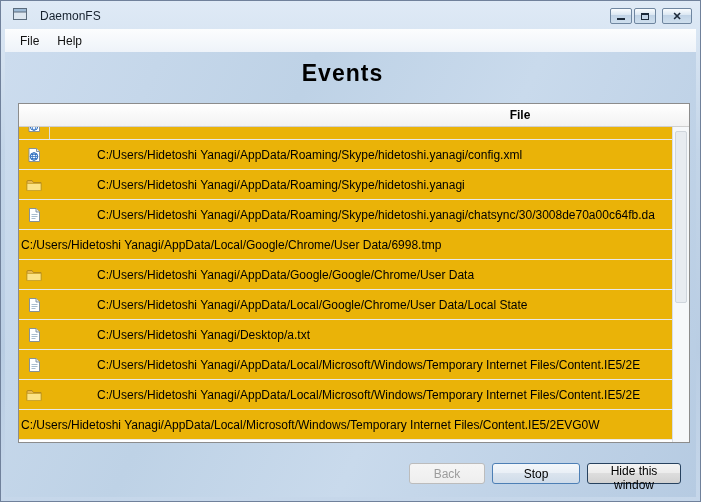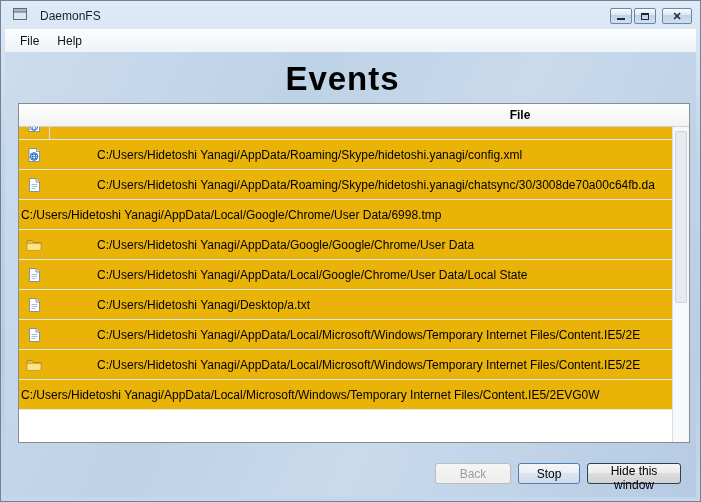--- a/index.html
+++ b/index.html
@@ -21,21 +21,21 @@
   .glyph-close{font-size:11px;font-weight:bold;color:#1c2a3a;line-height:1;}
 
   
   .menubar{position:absolute;top:28px;left:4px;right:4px;height:23px;
     background:linear-gradient(#fcfdfe,#eef3f9);display:flex;align-items:center;padding-left:6px;}
   .menu-item{font-size:12px;color:#111;padding:3px 9px;cursor:default;}
 
   
   .client{position:absolute;top:51px;left:4px;right:4px;bottom:4px;
     background:linear-gradient(115deg,#ccdcee 0%,#bed2e6 35%,#c9daec 60%,#b6cbe2 100%);}
-  .heading{margin:8px 16px 0 0;text-align:center;font-size:33px;font-weight:bold;color:#000;letter-spacing:1px;}
+  .heading{margin:8px 16px 0 0;text-align:center;font-size:23px;font-weight:bold;color:#000;letter-spacing:1px;}
 
   
   .table{position:absolute;left:13px;top:51px;width:672px;height:340px;background:#fff;
     border:1px solid #8c8c8c;box-sizing:border-box;overflow:hidden;}
   .thead{position:relative;height:22px;background:linear-gradient(#ffffff,#f2f2f2);
     border-bottom:1px solid #cfcfcf;}
   .th-label{position:absolute;left:501px;top:50%;transform:translate(-50%,-50%);
     font-size:12px;font-weight:bold;color:#000;}
   .tbody{position:absolute;top:23px;left:0;right:17px;bottom:0;overflow:hidden;}
   .row{position:relative;height:30px;display:flex;align-items:center;border-bottom:1px solid #e8e8e8;
@@ -55,21 +55,21 @@
     border-left:1px solid #d9dde2;box-sizing:border-box;}
   .vthumb{position:absolute;left:2px;right:2px;top:4px;height:170px;background:#e7ebf0;
     border:1px solid #cfd5dc;border-radius:2px;}
 
   
   .button-bar{position:absolute;right:15px;bottom:13px;display:flex;gap:7px;}
   .btn{height:21px;font-family:"Liberation Sans",sans-serif;font-size:12px;border-radius:3px;
     padding:0 3px;cursor:default;}
   .btn-back{width:76px;color:#9c9c9c;border:1px solid #bcbcbc;
     background:linear-gradient(#f5f5f5,#eeeeee);}
-  .btn-stop{width:62px;color:#000;border:1px solid #4d7fb5;
+  .btn-stop{width:88px;color:#000;border:1px solid #4d7fb5;
     background:linear-gradient(#f3f7fb,#e9eff6 50%,#dbe4ee 50%,#cfdcea);}
   .btn-hide{width:94px;color:#000;border:1px solid #27425f;
     background:linear-gradient(#f4f4f4,#ebebeb 50%,#dddddd 50%,#d1d1d1);}
 </style>
 </head>
 <body>
 
 <div class="window">
 
   <div class="titlebar">
@@ -128,20 +128,31 @@
                   <path d="M10.5 1.5 V4.5 H13.5" fill="#e4ecf3" stroke="#7a8a9a" stroke-width="0.9"></path>
                   <circle cx="8" cy="9.5" r="3.8" fill="#eaf4ff" stroke="#1e62b8" stroke-width="0.9"></circle>
                   <ellipse cx="8" cy="9.5" rx="1.8" ry="3.8" fill="none" stroke="#1e62b8" stroke-width="0.7"></ellipse>
                   <path d="M4.2 9.5 H11.8 M4.9 7.5 H11.1 M4.9 11.5 H11.1" stroke="#1e62b8" stroke-width="0.7" fill="none"></path>
                 </svg>
               </span>
             </span>
     <span class="cell-text">C:/Users/Hidetoshi Yanagi/AppData/Roaming/Skype/hidetoshi.yanagi/config.xml</span>
   </div>
 
+  <div class="row row-folder">
+    <span class="icon-cell">
+              <span class="icon">
+                <svg width="16" height="16" viewBox="0 0 16 16">
+                  <path d="M1 4 L1 13.5 L15 13.5 L15 5.5 L7.4 5.5 L6 3.5 L1.8 3.5 Z" fill="#e8b94c" stroke="#a8801e" stroke-width="0.8"></path>
+                  <path d="M1 6.5 L15 6.5 L15 13.5 L1 13.5 Z" fill="#fbe389" stroke="#c9a227" stroke-width="0.8"></path>
+                </svg>
+              </span>
+            </span>
+    <span class="cell-text">C:/Users/Hidetoshi Yanagi/AppData/Roaming/Skype/hidetoshi.yanagi</span>
+  </div>
 
   <div class="row row-file">
     <span class="icon-cell">
               <span class="icon">
                 <svg width="16" height="16" viewBox="0 0 16 16">
                   <path d="M3.5 1.5 H10 L13.5 5 V14.5 H3.5 Z" fill="#ffffff" stroke="#7a8a9a" stroke-width="0.9"></path>
                   <path d="M10 1.5 V5 H13.5" fill="#e4ecf3" stroke="#7a8a9a" stroke-width="0.9"></path>
                   <path d="M5.5 7.5 H11.5 M5.5 9.5 H11.5 M5.5 11.5 H9.5" stroke="#9fb6c9" stroke-width="0.9" fill="none"></path>
                 </svg>
               </span>

